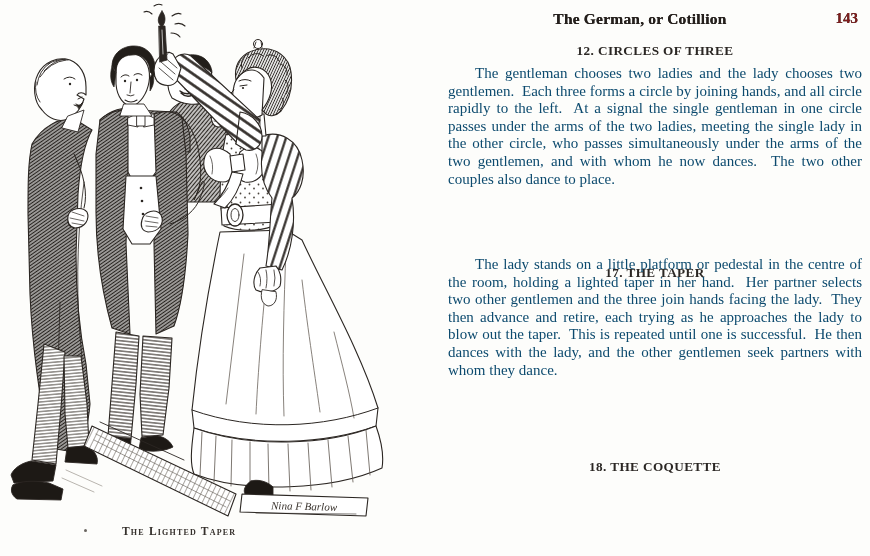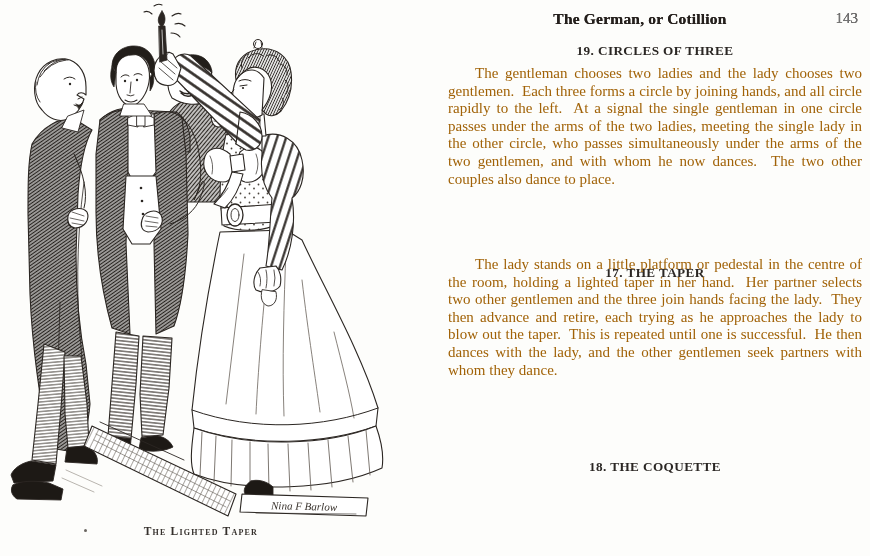--- a/index.html
+++ b/index.html
@@ -10,46 +10,46 @@
     color:#2b2826;
     position:relative;
   }
   .page{position:absolute;inset:0;background:#fdfdfb;}
 
   
   .figure-area{position:absolute;left:4px;top:2px;width:440px;height:554px;}
   .figure-area svg{display:block;}
   .caption{
     position:absolute;left:118px;top:523px;width:136px;
-    text-align:right;font-variant:small-caps;letter-spacing:1.2px;
+    text-align:left;font-variant:small-caps;letter-spacing:1.2px;
     font-size:11.5px;font-weight:600;color:#35302c;white-space:nowrap;
   }
   .speck{position:absolute;left:80px;top:527px;width:3px;height:3px;border-radius:50%;background:#6a6661;}
 
   
   .text-col{position:absolute;left:448px;top:0;width:414px;height:480px;}
   .running-head{position:absolute;left:0;top:10px;width:100%;height:22px;}
   .rh-title{
     position:absolute;left:0;right:30px;text-align:center;
     font-weight:bold;font-size:15.5px;letter-spacing:0.2px;color:#241f1c;
     text-shadow:0 0 .4px #241f1c;
   }
   .rh-page{
-    position:absolute;right:4px;top:0;font-weight:normal;font-size:15px;color:#737373;
+    position:absolute;right:4px;top:0;font-weight:bold;font-size:15px;color:#7f1d1d;
     text-shadow:0 0 .4px #241f1c;
   }
   .shead{
     position:absolute;left:0;width:100%;text-align:center;
     font-size:13.2px;font-weight:600;letter-spacing:0.4px;color:#2b2724;
     white-space:nowrap;
   }
   .para{
     position:absolute;left:0;width:414px;
     font-size:15px;line-height:17.6px;text-align:justify;text-indent:27px;
-    white-space:pre-wrap;color:#a16207;
+    white-space:pre-wrap;color:#0c4a6e;
   }
   #h16{top:43px;} #p16{top:65px;}
   #h17{top:246px;margin-top:19px;} #p17{top:256px;}
   #h18{top:459px;text-align:center;} #p18{top:486px;}
 </style>
 </head>
 <body>
 
 <div class="page">
 
@@ -236,21 +236,21 @@
     <div class="speck"></div>
   </div>
 
   <div class="text-col">
 
     <div class="running-head">
       <span class="rh-title">The German, or Cotillion</span>
       <span class="rh-page">143</span>
     </div>
 
-    <div class="shead" id="h16">19. CIRCLES OF THREE</div>
+    <div class="shead" id="h16">12. CIRCLES OF THREE</div>
     <div class="para" id="p16">The gentleman chooses two ladies and the lady chooses two gentlemen.  Each three forms a circle by joining hands, and all circle rapidly to the left.  At a signal the single gentleman in one circle passes under the arms of the two ladies, meeting the single lady in the other circle, who passes simultaneously under the arms of the two gentlemen, and with whom he now dances.  The two other couples also dance to place.</div>
 
     <div class="shead" id="h17">17. THE TAPER</div>
     <div class="para" id="p17">The lady stands on a little platform or pedestal in the centre of the room, holding a lighted taper in her hand.  Her partner selects two other gentlemen and the three join hands facing the lady.  They then advance and retire, each trying as he approaches the lady to blow out the taper.  This is repeated until one is successful.  He then dances with the lady, and the other gentlemen seek partners with whom they dance.</div>
 
     <div class="shead" id="h18">18. THE COQUETTE</div>
 
   </div>
 </div>
 

